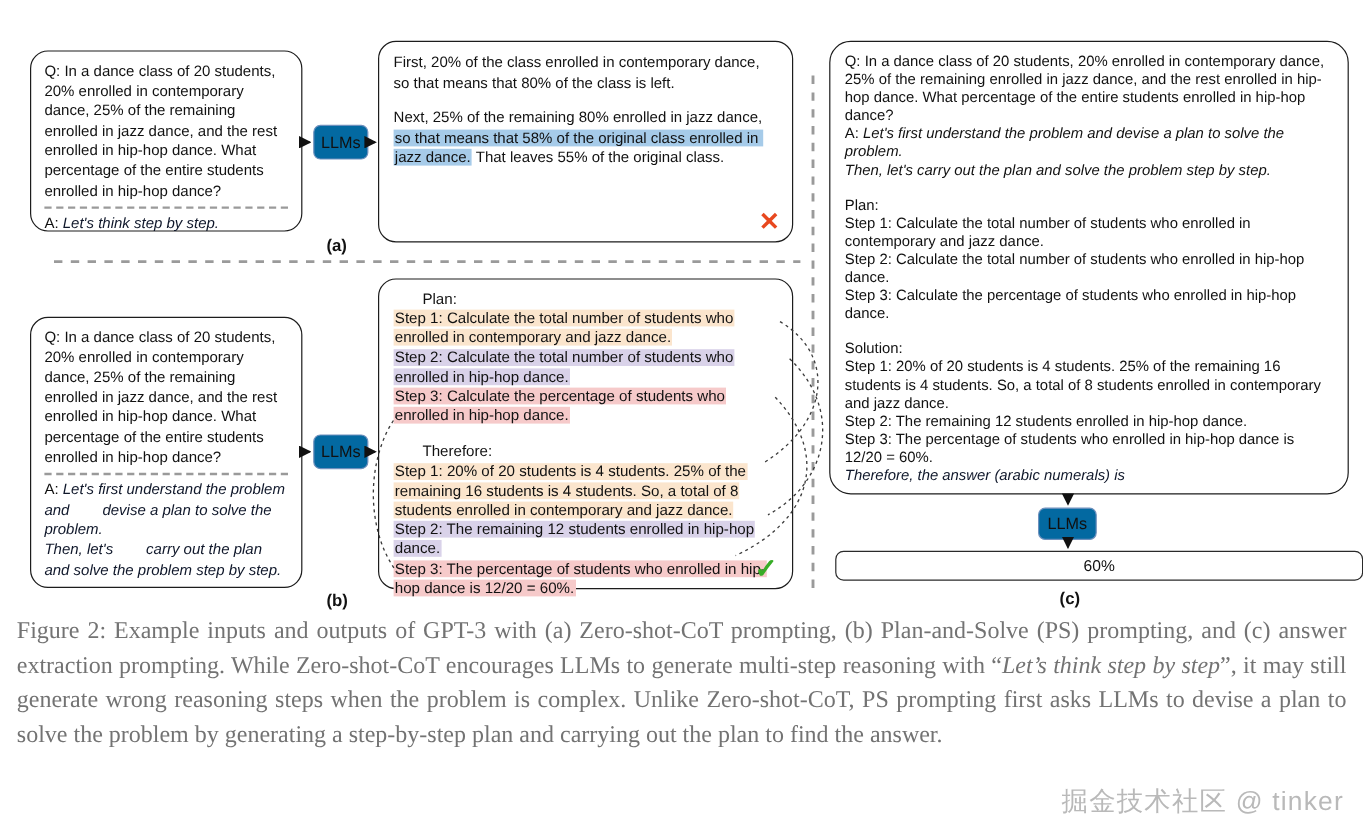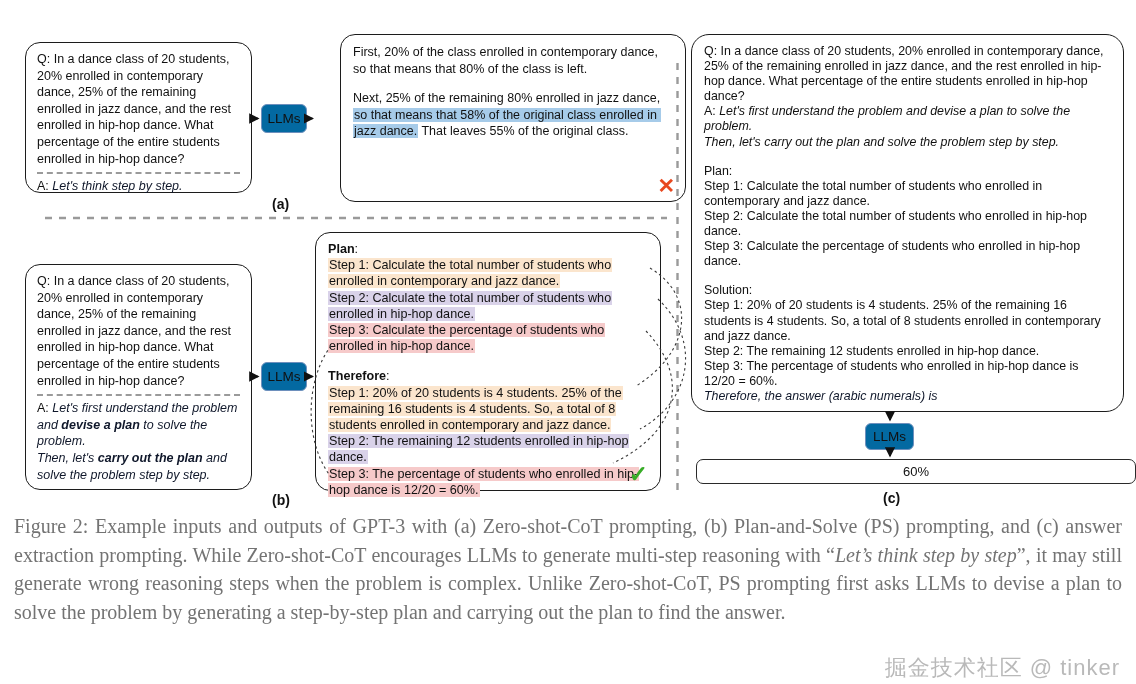--- a/index.html
+++ b/index.html
@@ -9,21 +9,21 @@
   }
   .box{
     position:absolute;background:#fff;border:1.5px solid #1c1c1c;
     border-radius:15px;box-sizing:border-box;padding:8px 11px;
   }
   .txt{font-size:12.5px;line-height:16.6px;}
   .prewrap{white-space:pre-wrap;}
   .sep{border-top:2px dashed #9a9a9a;margin:5px 0 4px 0;height:0;}
   .red{color:#0f172a;}
   .italic{font-style:italic;}
-  .bold{font-weight:bold;}
+  .bold{font-weight:normal;margin-left:24px;}
   .llm{
     position:absolute;background:#0369a1;border:1.5px solid #6e90bd;border-radius:6px;
     display:flex;align-items:center;justify-content:center;
     font-size:13.5px;color:#111;box-sizing:border-box;
   }
   .panel-label{position:absolute;font-weight:bold;font-size:14px;color:#111;}
   mark{padding:0 1px;color:inherit;-webkit-box-decoration-break:clone;box-decoration-break:clone;}
   .hl-blue{background:#a6cbe9;}
   .hl-orange{background:#fbe5cd;}
   .hl-purple{background:#d9d2e9;}
@@ -55,21 +55,21 @@
 <div class="box txt" style="left:25px;top:42px;width:227px;height:151px;">
   <div class="prewrap">Q: In a dance class of 20 students, 20% enrolled in contemporary dance, 25% of the remaining enrolled in jazz dance, and the rest enrolled in hip-hop dance. What percentage of the entire students enrolled in hip-hop dance?</div>
   <div class="sep"></div>
   <div class="prewrap"><span>A: </span><span class="red italic">Let's think step by step.</span></div>
 </div>
 
 <div class="llm" style="left:261px;top:104px;width:46px;height:29px;">
   <span>LLMs</span>
 </div>
 
-<div class="box txt" style="left:315px;top:34px;width:346px;height:168px;padding:9px 12px;margin-left:25px;">
+<div class="box txt" style="left:315px;top:34px;width:346px;height:168px;padding:9px 12px;">
   <p class="p">First, 20% of the class enrolled in contemporary dance, so that means that 80% of the class is left.</p>
   <p class="p prewrap"><span>Next, 25% of the remaining 80% enrolled in jazz dance, </span><mark class="hl-blue">so that means that 58% of the original class enrolled in jazz dance.</mark><span> That leaves 55% of the original class.</span></p>
   <div class="mark-x">✕</div>
 </div>
 
 <div class="panel-label" style="left:272px;top:196px;">(a)</div>
 
 <div class="box txt" style="left:25px;top:264px;width:227px;height:226px;">
   <div class="prewrap">Q: In a dance class of 20 students, 20% enrolled in contemporary dance, 25% of the remaining enrolled in jazz dance, and the rest enrolled in hip-hop dance. What percentage of the entire students enrolled in hip-hop dance?</div>
   <div class="sep"></div>

